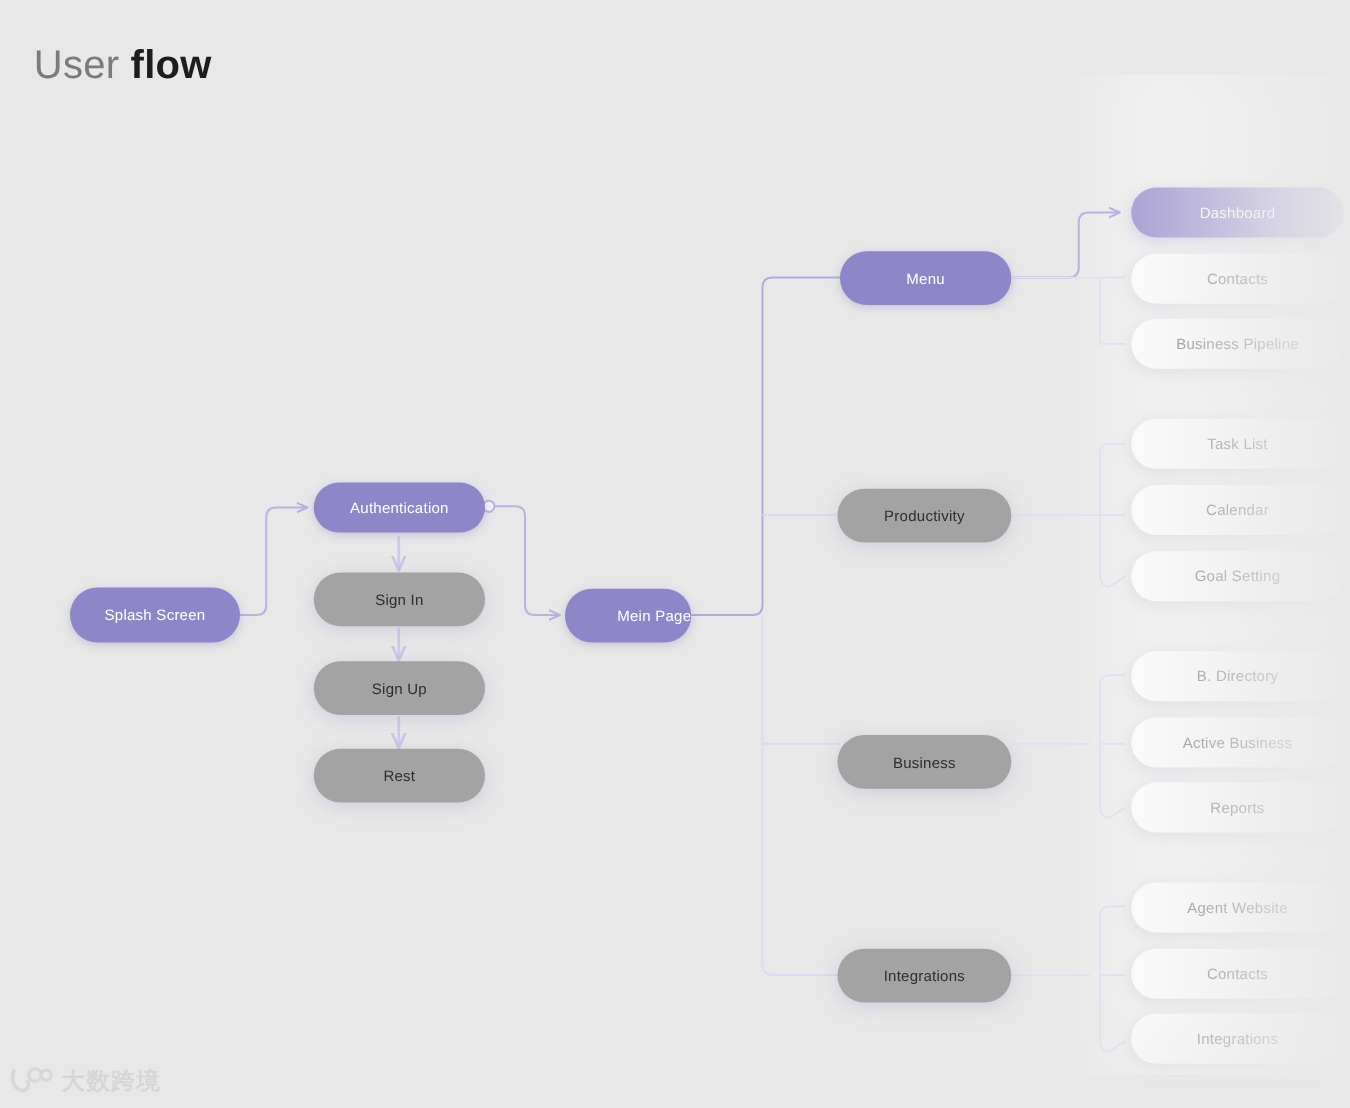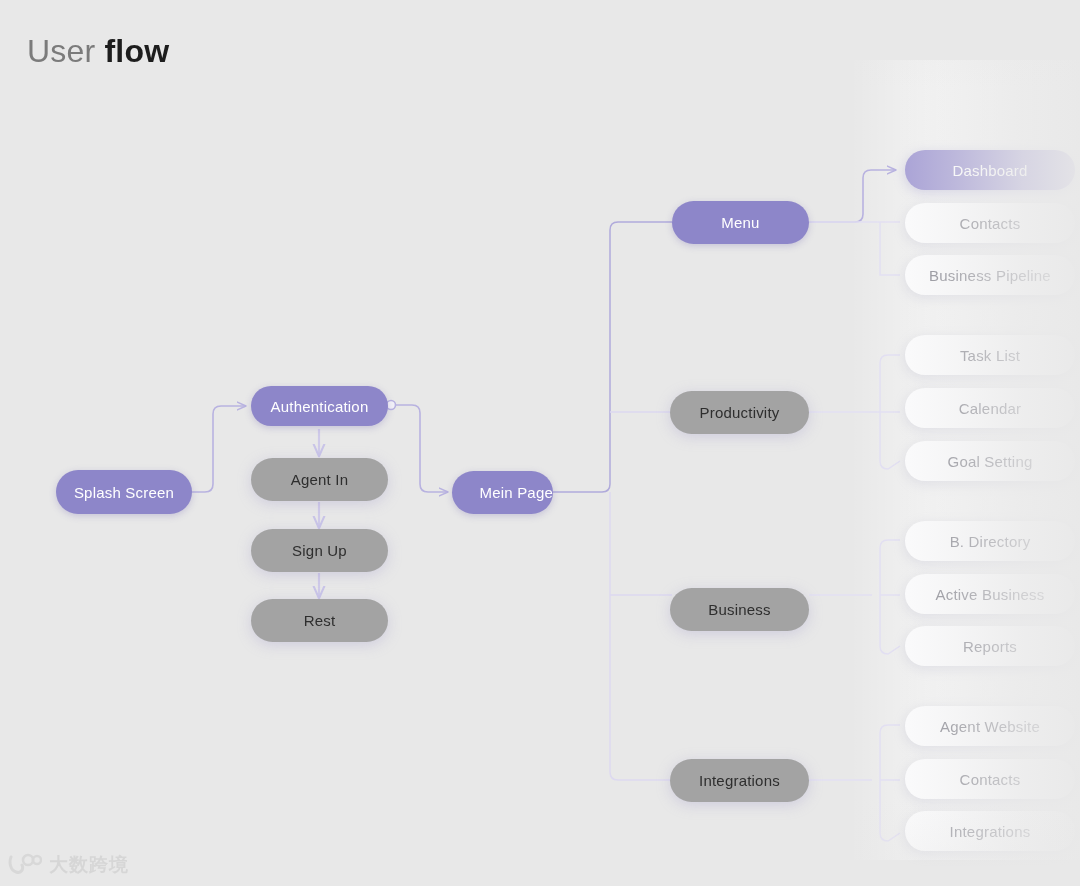--- a/index.html
+++ b/index.html
@@ -41,21 +41,21 @@
     width: 1080px; height: 886px;
     pointer-events: none;
   }
 
   .node {
     position: absolute;
     display: flex;
     align-items: center;
     justify-content: center;
     border-radius: 999px;
-    font-size: 15px;
+    font-size: 12px;
     letter-spacing: 0.2px;
     white-space: nowrap;
     text-align: center;
   }
   .node.filled {
     background: #8d86c9;
     color: #ffffff;
     box-shadow: 0 2px 7px rgba(120,110,180,0.30);
   }
   .node.plain {
@@ -173,21 +173,21 @@
 
   <div class="node filled" style="left:56px; top:470px; width:136px; height:44px;">
     <span>Splash Screen</span>
   </div>
 
   <div class="node filled" style="left:251px; top:386px; width:137px; height:40px;justify-content:center;">
     <span>Authentication</span>
   </div>
 
   <div class="node plain" style="left:251px; top:458px; width:137px; height:43px;">
-    <span>Agent In</span>
+    <span>Sign In</span>
   </div>
 
   <div class="node plain" style="left:251px; top:599px; width:137px; height:43px;">
     <span>Rest</span>
   </div>
 
   <div class="node plain" style="left:251px; top:529px; width:137px; height:43px;">
     <span>Sign Up</span>
   </div>
 

